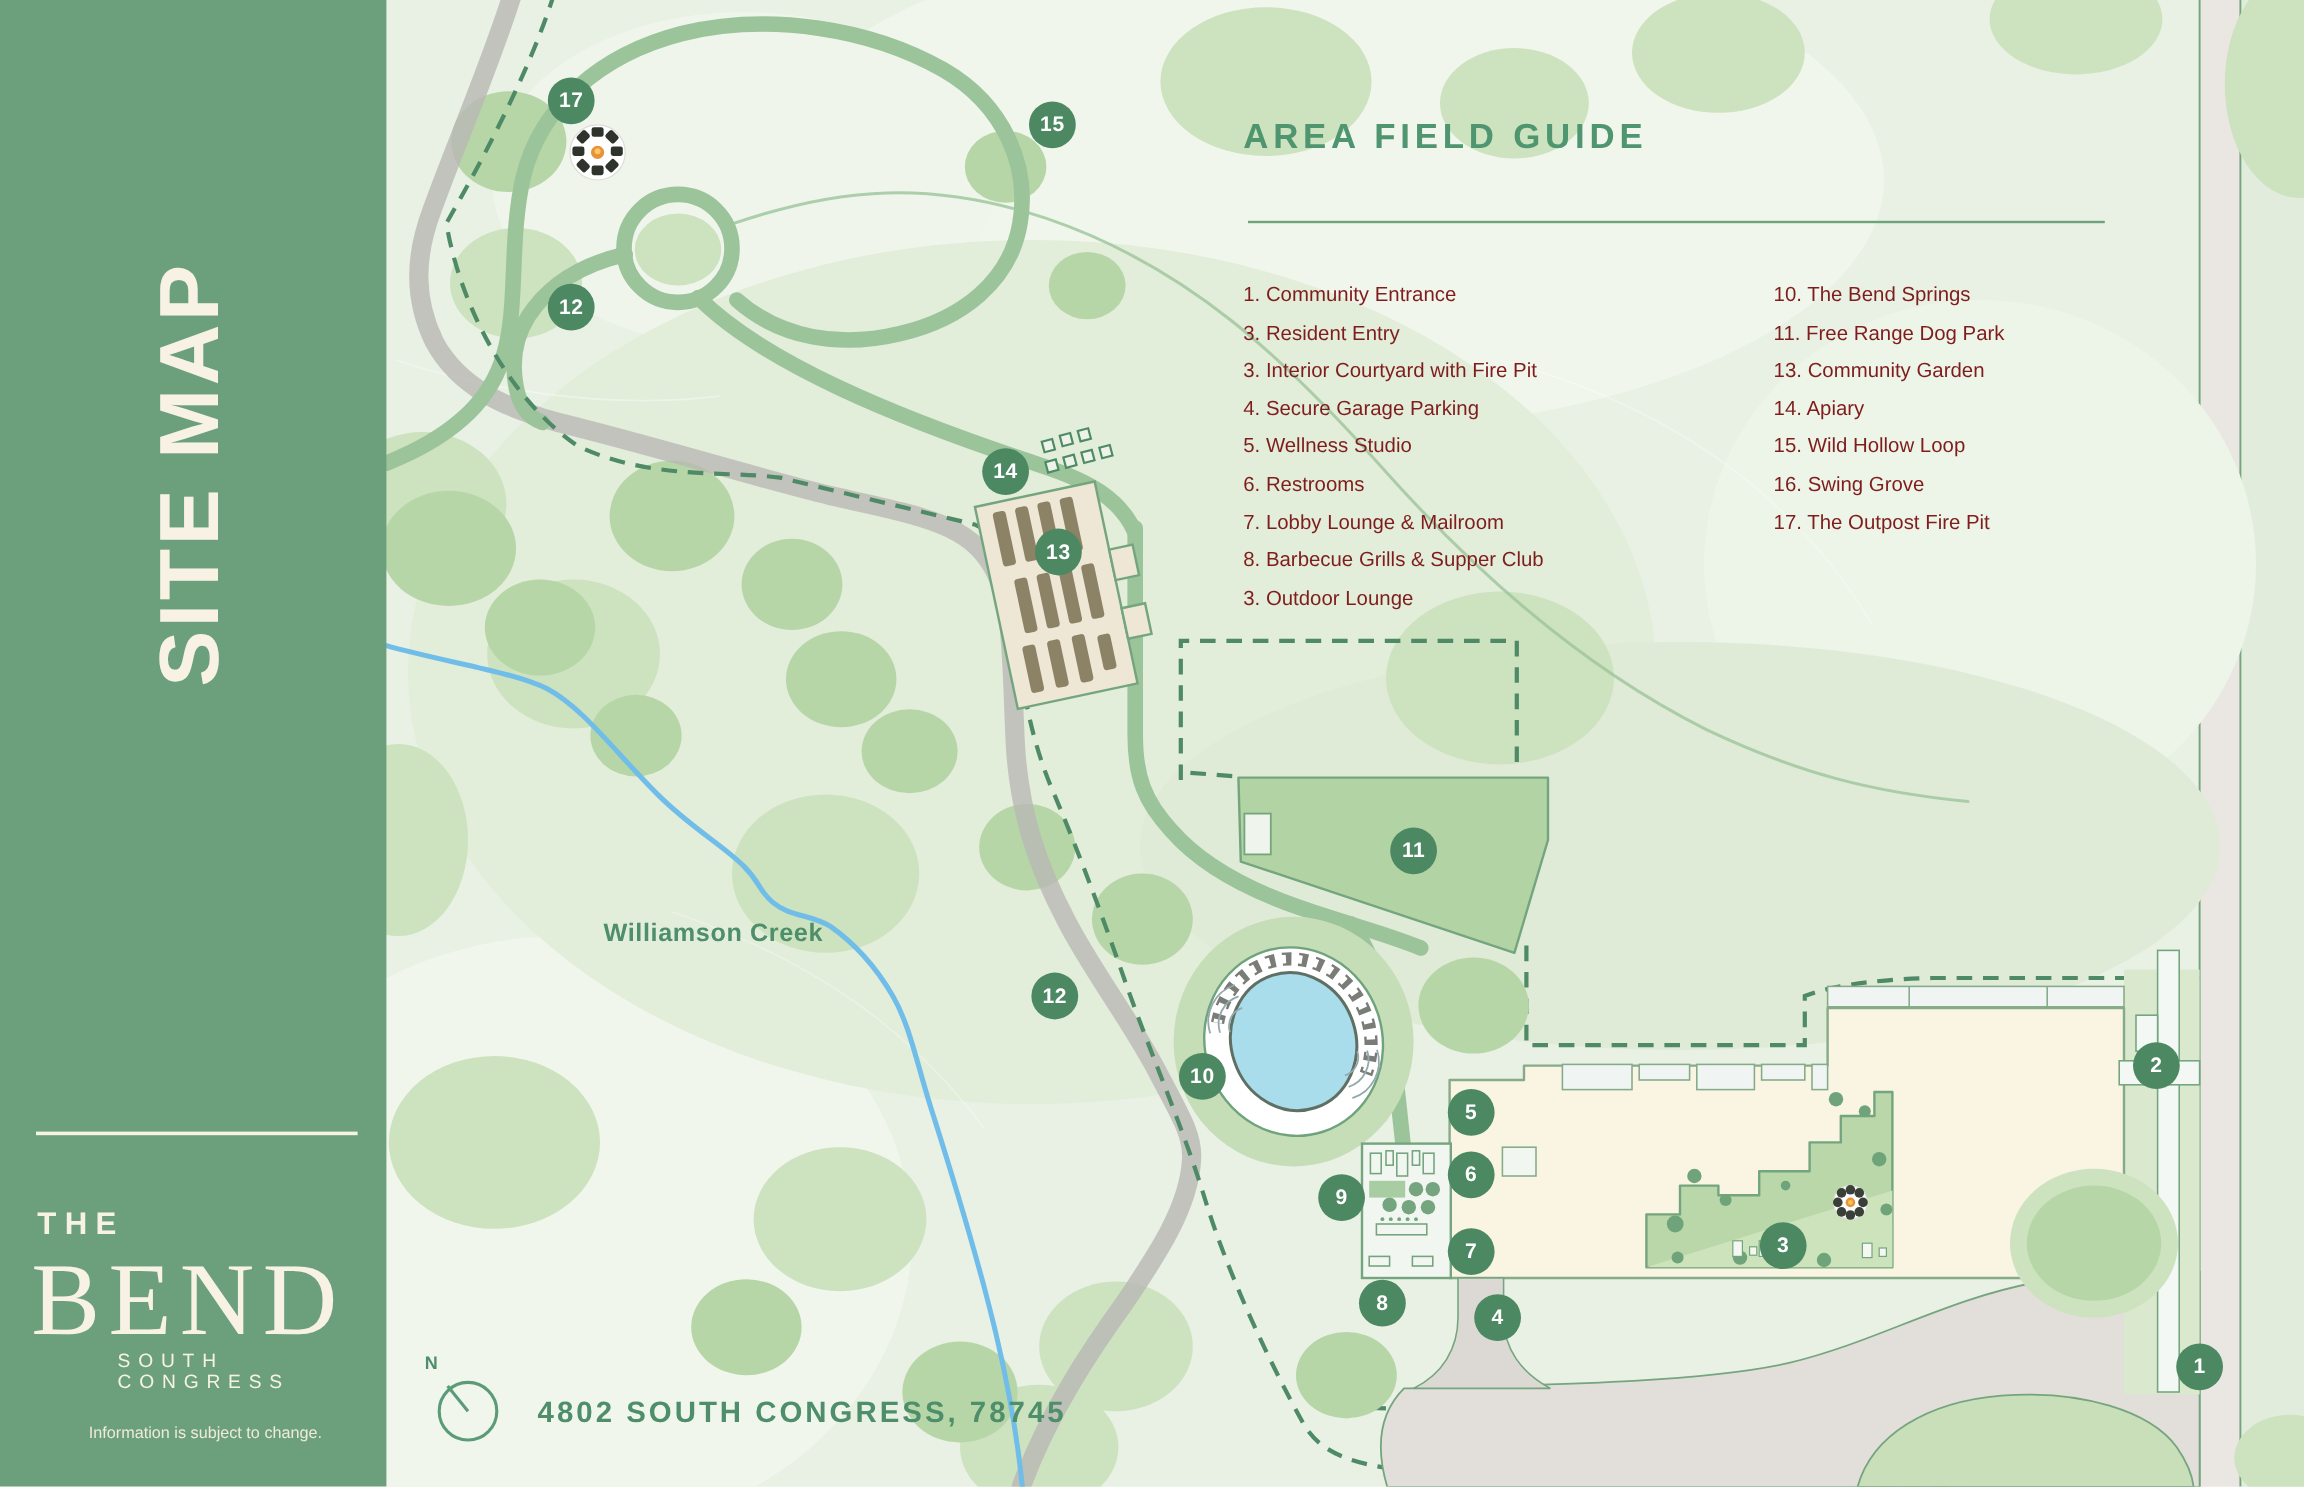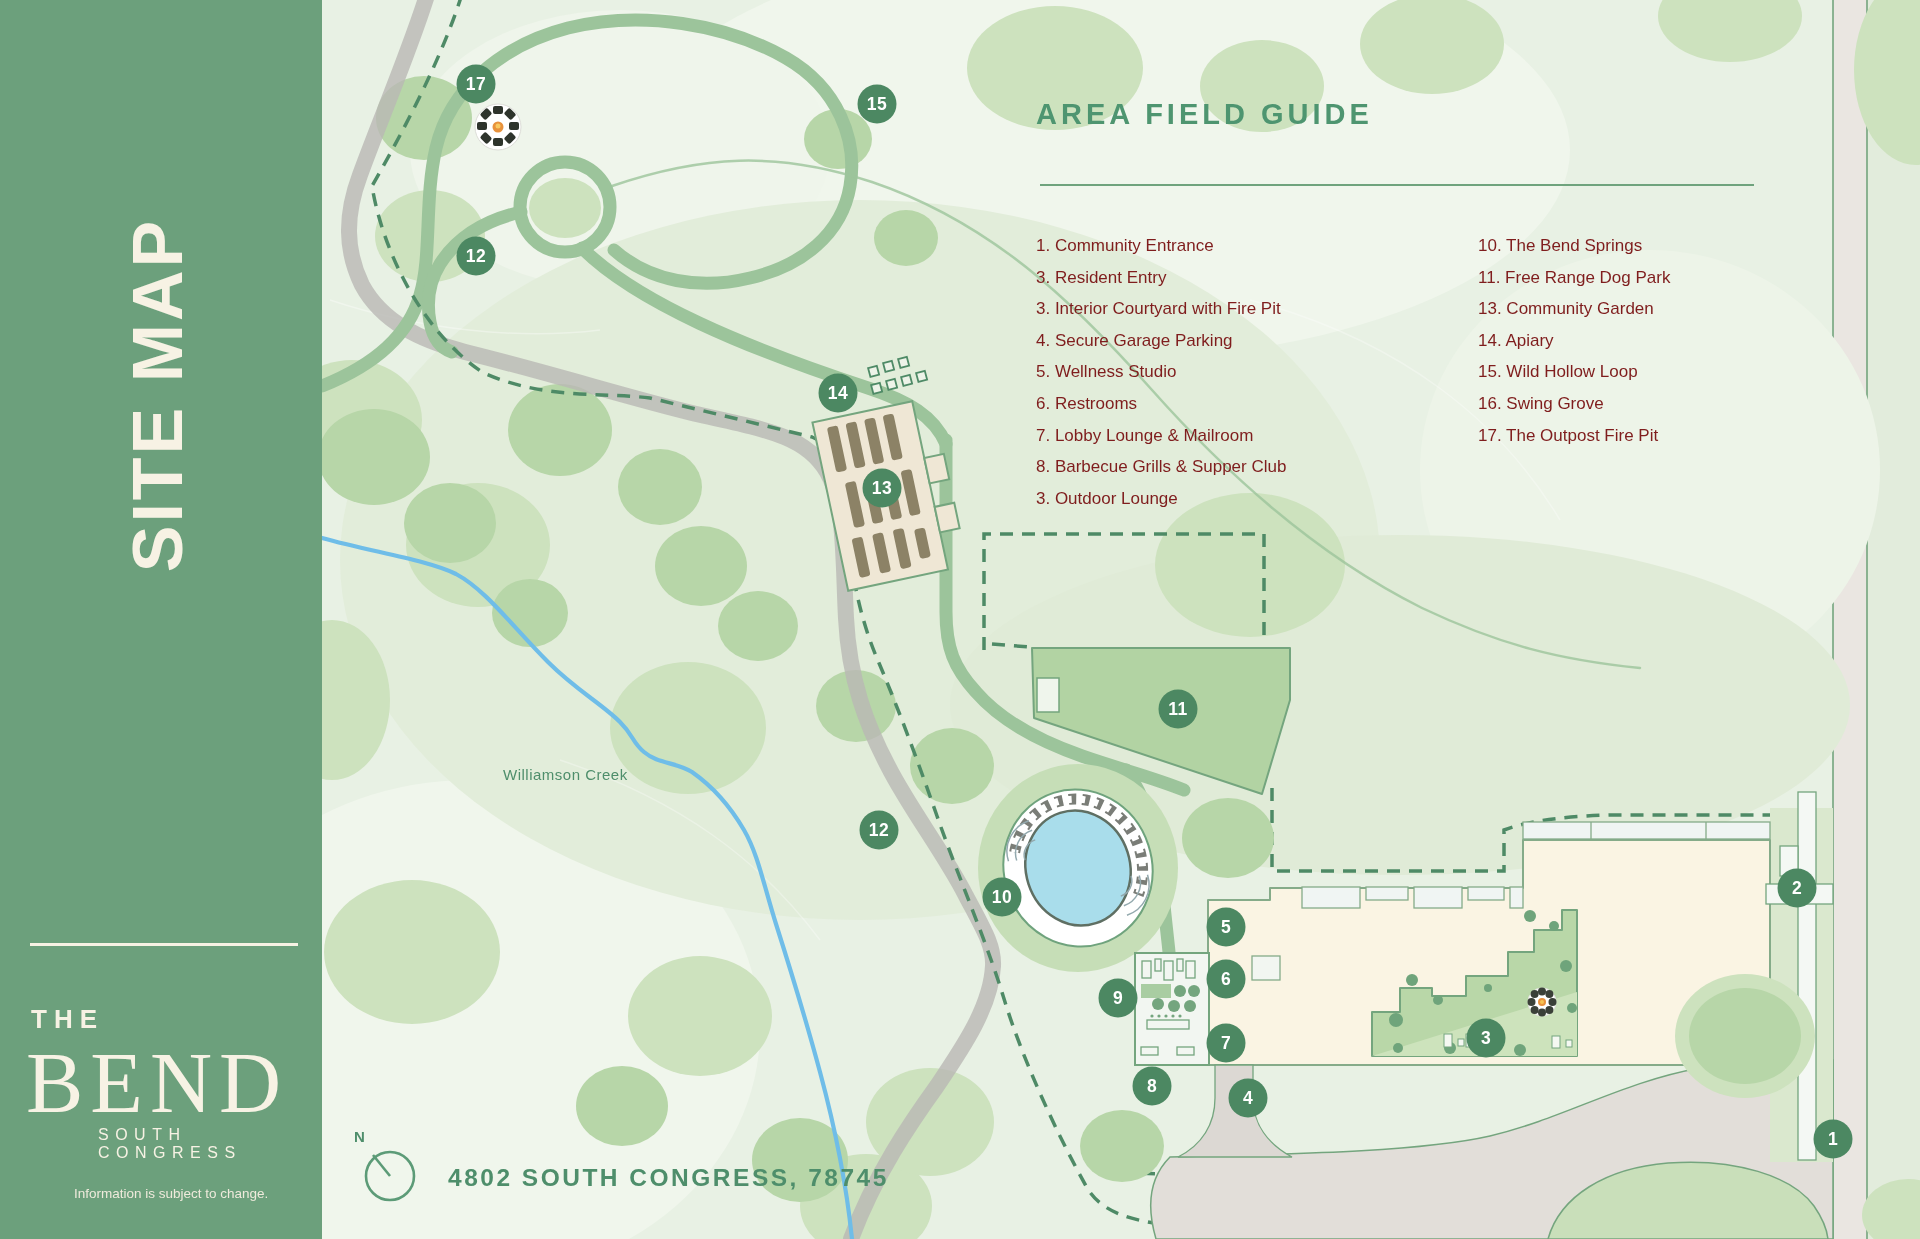--- a/index.html
+++ b/index.html
@@ -22,21 +22,21 @@
 
   
   .legend{position:absolute;left:1036px;top:98px;z-index:20;color:#579A74;}
   .legend-title{font-size:29px;font-weight:bold;letter-spacing:4px;color:#4E9570;white-space:nowrap;}
   .legend-rule{position:absolute;left:4px;top:86px;width:714px;height:2px;background:#6FA37D;}
   .legend-cols{position:absolute;left:0;top:132px;display:flex;}
   .legend-col{width:442px;}
   .legend-item{font-size:17px;line-height:31.6px;color:#7f1d1d;white-space:nowrap;}
 
   
-  .creek-label{position:absolute;left:503px;top:766px;z-index:20;font-size:15px;font-weight:normal;
+  .creek-label{position:absolute;left:503px;top:766px;z-index:20;font-size:21px;font-weight:bold;
                color:#4E8E6B;letter-spacing:.5px;white-space:nowrap;}
   .address{position:absolute;left:448px;top:1164px;z-index:20;font-size:24.5px;font-weight:bold;
            letter-spacing:2.5px;color:#4E8E6B;white-space:nowrap;}
   .compass{position:absolute;left:352px;top:1128px;width:80px;height:90px;z-index:20;}
   .compass .n{position:absolute;left:2px;top:0;font-size:15px;font-weight:bold;color:#4E8E6B;}
   .compass svg{position:absolute;left:6px;top:14px;}
 
   .marker{position:absolute;z-index:25;width:39px;height:39px;border-radius:50%;
           background:#4C8862;color:#fff;font-size:17.5px;font-weight:bold;
           display:flex;align-items:center;justify-content:center;
@@ -375,20 +375,20 @@
       <div class="marker" style="left: 1486px; top: 1038px;">3</div>
       <div class="marker" style="left: 1248px; top: 1098px;">4</div>
       <div class="marker" style="left: 1226px; top: 927px;">5</div>
       <div class="marker" style="left: 1226px; top: 979px;">6</div>
       <div class="marker" style="left: 1226px; top: 1043px;">7</div>
       <div class="marker" style="left: 1152px; top: 1086px;">8</div>
       <div class="marker" style="left: 1118px; top: 998px;">9</div>
       <div class="marker" style="left: 1002px; top: 897px;">10</div>
       <div class="marker" style="left: 1178px; top: 709px;">11</div>
       <div class="marker" style="left: 879px; top: 830px;">12</div>
-      <div class="marker" style="left: 882px; top: 488px;">13</div>
+      <div class="marker" style="left: 882px; top: 460px;">13</div>
       <div class="marker" style="left: 838px; top: 393px;">14</div>
       <div class="marker" style="left: 877px; top: 104px;">15</div>
       <div class="marker" style="left: 476px; top: 256px;">12</div>
       <div class="marker" style="left: 476px; top: 84px;">17</div>
     </div>
 
 </div>
 
 </body></html>

